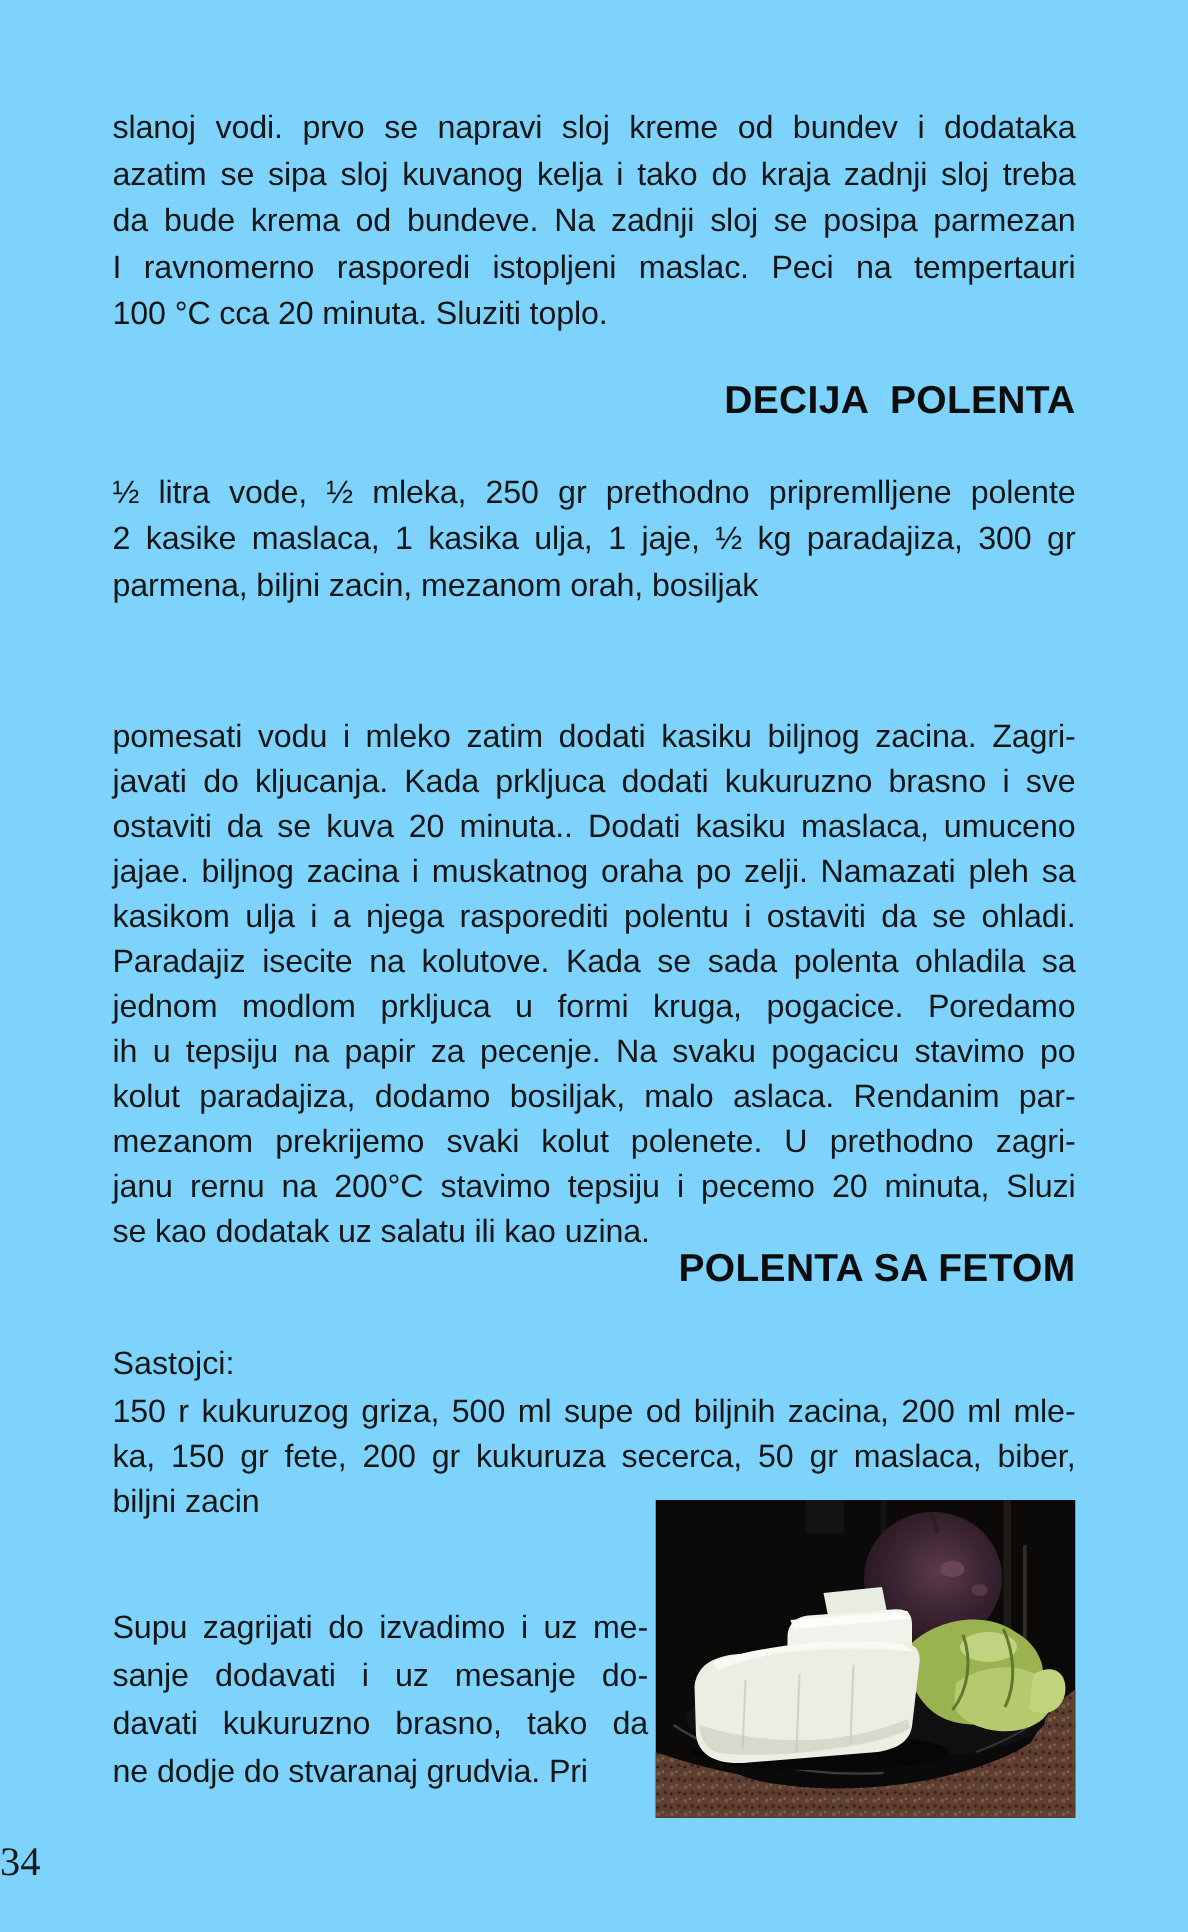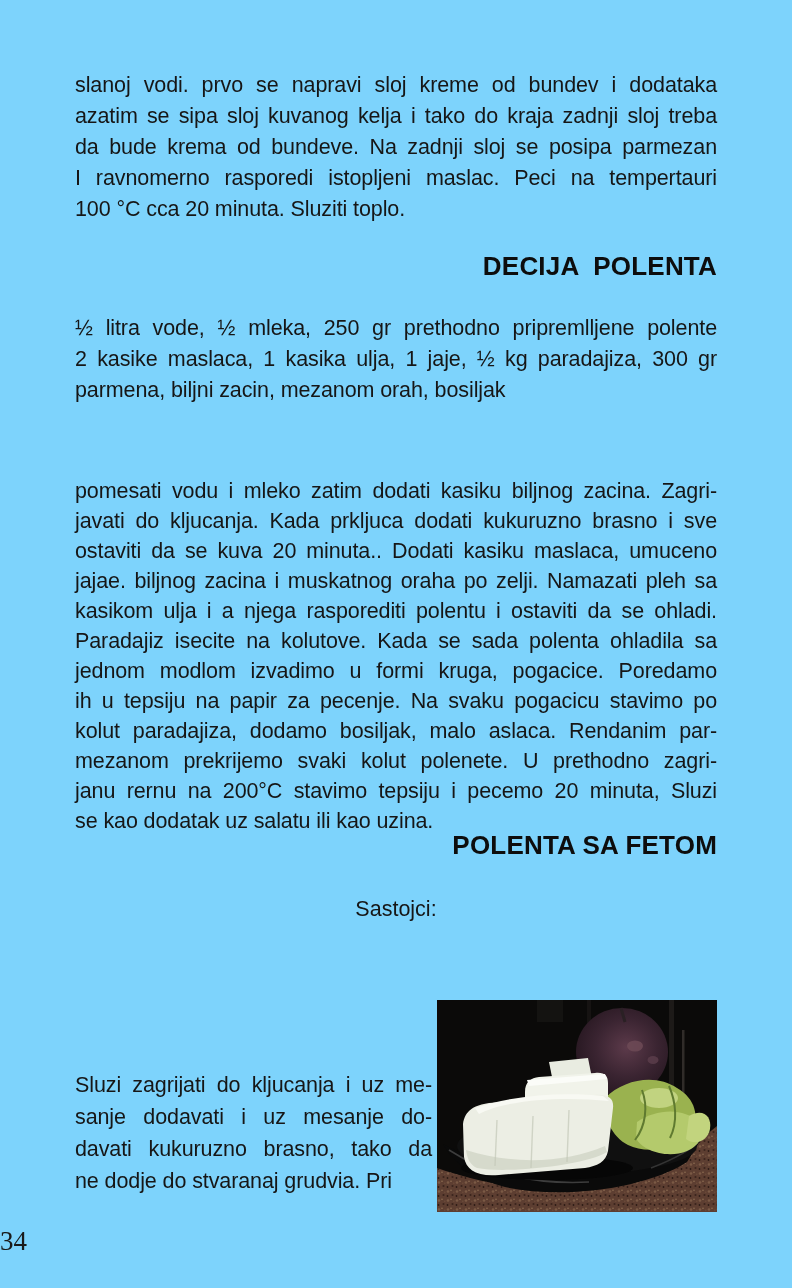--- a/index.html
+++ b/index.html
@@ -16,21 +16,21 @@
   .tight .jline{line-height:30px;}
   .heading{
     position:absolute;left:75px;width:642px;text-align:right;
     font-weight:bold;font-size:26px;letter-spacing:0.2px;white-space:pre;color:#0d0d0d;
   }
   #intro{top:70px;}
   #heading-1{top:251px;}
   #ingredients-1{top:313px;}
   #method-1{top:438px;margin-top:38px;}
   #heading-2{top:830px;}
-  #sastojci-label{top:894px;font-size:21.5px;line-height:30px;text-align:center;}
+  #sastojci-label{top:894px;font-size:21.5px;line-height:30px;}
   #ingredients-2{top:926px;}
   #method-2{top:1069px;width:357px;}
   #method-2 .jline{line-height:32px;}
   .photo{
     position:absolute;left:437px;top:1000px;width:280px;height:212px;
     line-height:0;
   }
   .pagenum{
     position:absolute;left:0;top:1226px;width:792px;
     font-family:"Liberation Serif",serif;font-size:27px;color:#1a1a1a;
@@ -57,35 +57,40 @@
       <div class="jline">parmena,  biljni zacin, mezanom orah, bosiljak</div>
     </div>
 
   <div class="block tight" id="method-1">
       <div class="jline">pomesati vodu i mleko zatim dodati kasiku biljnog zacina. Zagri-</div>
       <div class="jline">javati do kljucanja. Kada prkljuca dodati kukuruzno brasno i sve</div>
       <div class="jline">ostaviti da se kuva 20 minuta.. Dodati kasiku maslaca, umuceno</div>
       <div class="jline">jajae. biljnog zacina i muskatnog oraha po zelji. Namazati pleh sa</div>
       <div class="jline">kasikom ulja i a njega rasporediti polentu i ostaviti da se ohladi.</div>
       <div class="jline">Paradajiz isecite na kolutove. Kada se sada polenta ohladila sa</div>
-      <div class="jline">jednom modlom izvadimo u formi kruga, pogacice. Poredamo</div>
+      <div class="jline">jednom modlom prkljuca u formi kruga, pogacice. Poredamo</div>
       <div class="jline">ih u tepsiju na papir za pecenje. Na svaku pogacicu stavimo po</div>
       <div class="jline">kolut paradajiza, dodamo bosiljak, malo aslaca. Rendanim par-</div>
       <div class="jline">mezanom prekrijemo svaki kolut polenete. U prethodno zagri-</div>
       <div class="jline">janu rernu na 200°C stavimo tepsiju i pecemo 20 minuta, Sluzi</div>
       <div class="jline">se kao dodatak uz salatu ili kao uzina.</div>
     </div>
 
   <div class="heading" id="heading-2">POLENTA SA FETOM</div>
 
   <div class="block" id="sastojci-label">Sastojci:</div>
 
+  <div class="block tight" id="ingredients-2">
+      <div class="jline">150 r kukuruzog griza, 500 ml supe od biljnih zacina, 200 ml mle-</div>
+      <div class="jline">ka, 150 gr fete, 200 gr kukuruza secerca, 50 gr maslaca, biber,</div>
+      <div class="jline">biljni zacin</div>
+    </div>
 
   <div class="block" id="method-2">
-      <div class="jline">Sluzi zagrijati do kljucanja i uz me-</div>
+      <div class="jline">Supu zagrijati do izvadimo i uz me-</div>
       <div class="jline">sanje dodavati i uz mesanje do-</div>
       <div class="jline">davati kukuruzno brasno, tako da</div>
       <div class="jline">ne dodje do stvaranaj grudvia. Pri</div>
     </div>
 
   <div class="photo">
     <svg width="280" height="212" viewBox="0 0 280 212">
       <defs>
         <radialGradient id="onionGrad" cx="0.55" cy="0.45" r="0.75">
           <stop offset="0%" stop-color="#5c3a4a"></stop>

